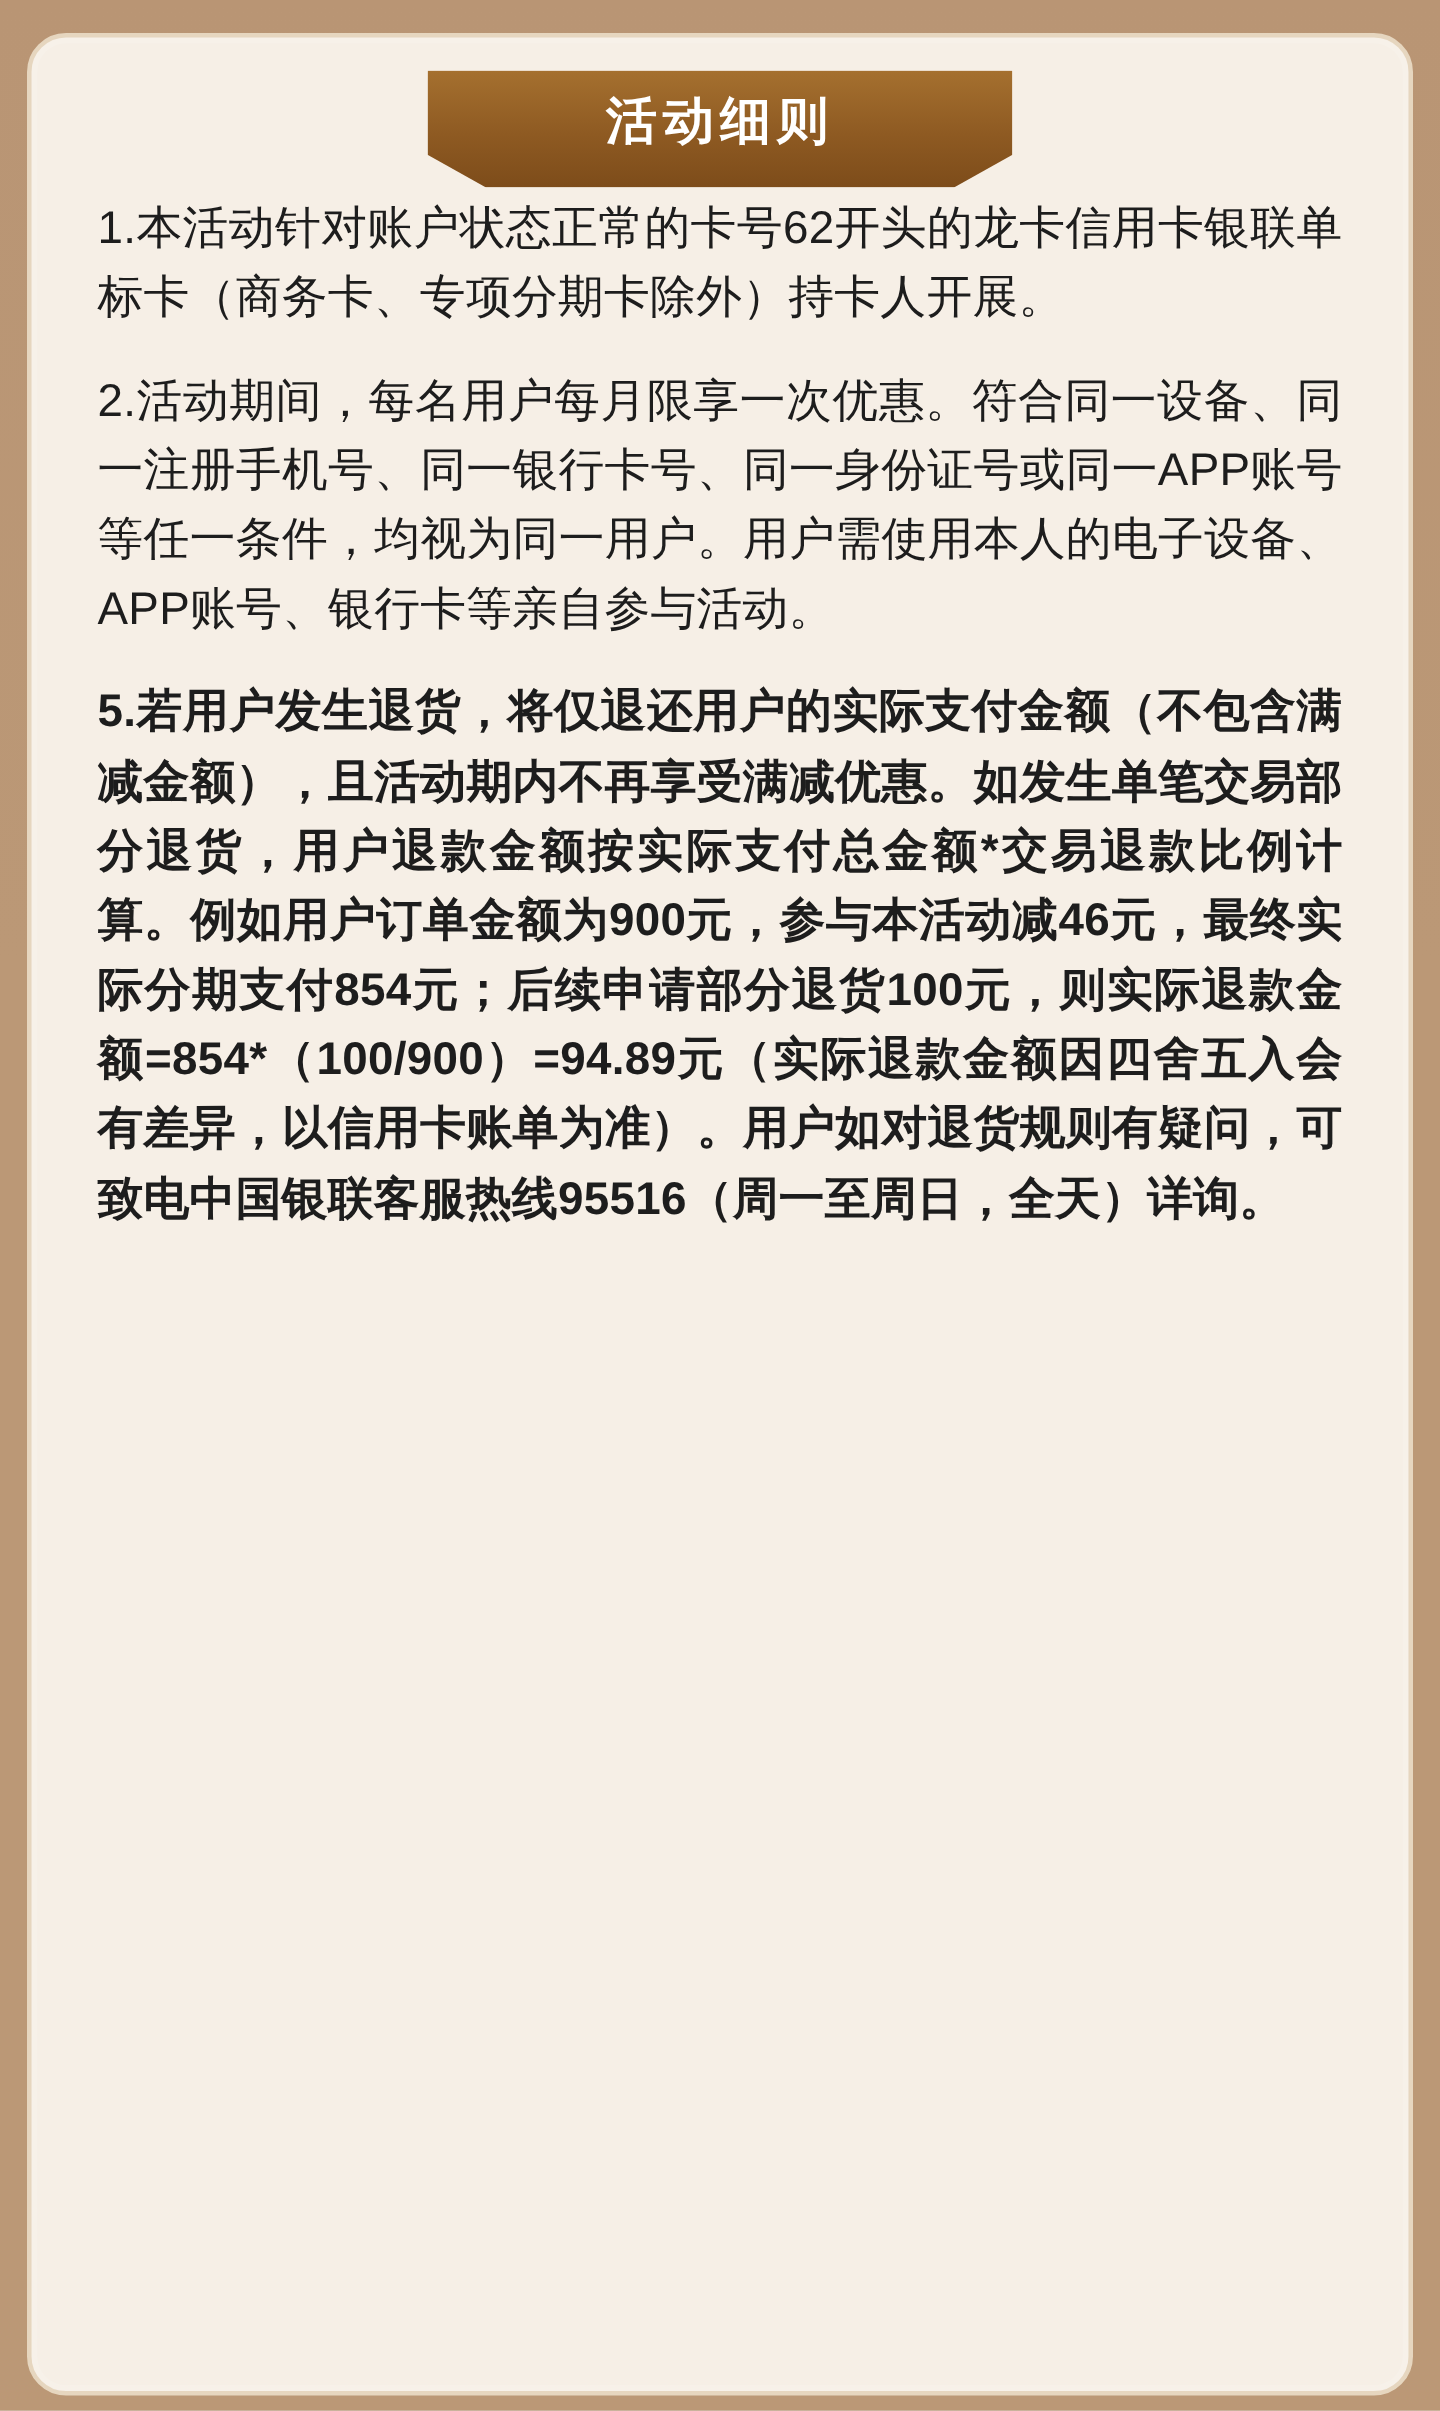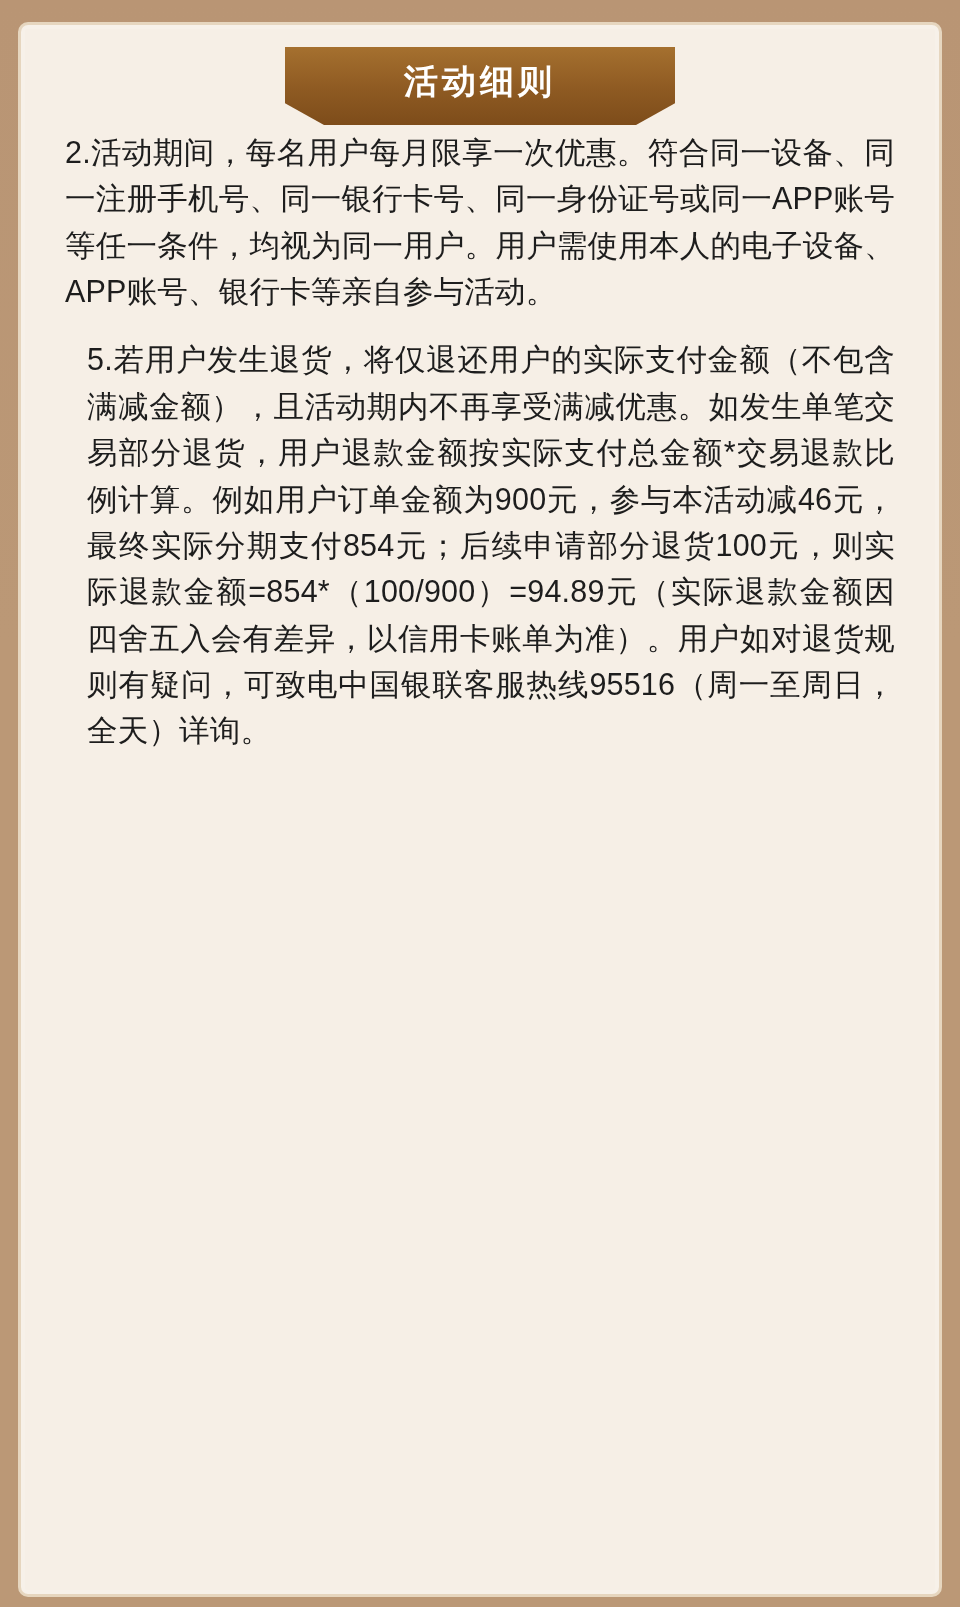--- a/index.html
+++ b/index.html
@@ -17,21 +17,21 @@
     width: 960px;
     min-height: 1607px;
     box-sizing: border-box;
     background: linear-gradient(180deg, #b99574 0%, #bb9876 40%, #bb9876 100%);
     padding: 22px 18px 0 18px;
   }
   .card {
     position: relative;
     background: #f6efe6;
     border: 3px solid #e6d6bf;
-    border-radius: 10px;
+    border-radius: 26px;
     box-sizing: border-box;
     min-height: 1575px;
     padding: 104px 44px 40px 44px;
     box-shadow: 0 0 0 4px rgba(255,255,255,0.12) inset;
   }
   .ribbon {
     position: absolute;
     top: 22px;
     left: 50%;
     transform: translateX(-50%);
@@ -59,33 +59,33 @@
   }
   .term {
     font-size: 30.5px;
     line-height: 1.52;
     color: #1d1d1d;
     margin: 0 0 22px 0;
     text-align: justify;
     letter-spacing: 0.2px;
   }
   .term.bold {
-    font-weight: normal;
-    margin-left: 22px;
+    font-weight: bold;
   }
 </style>
 </head>
 <body>
 
 <div class="page">
   <div class="card">
 
     <div class="ribbon">
       <div class="ribbon-title">活动细则</div>
     </div>
 
     <ul class="terms">
+      <li class="term">1.本活动针对账户状态正常的卡号62开头的龙卡信用卡银联单标卡（商务卡、专项分期卡除外）持卡人开展。</li>
       <li class="term">2.活动期间，每名用户每月限享一次优惠。符合同一设备、同一注册手机号、同一银行卡号、同一身份证号或同一APP账号等任一条件，均视为同一用户。用户需使用本人的电子设备、APP账号、银行卡等亲自参与活动。</li>
       <li class="term bold">5.若用户发生退货，将仅退还用户的实际支付金额（不包含满减金额），且活动期内不再享受满减优惠。如发生单笔交易部分退货，用户退款金额按实际支付总金额*交易退款比例计算。例如用户订单金额为900元，参与本活动减46元，最终实际分期支付854元；后续申请部分退货100元，则实际退款金额=854*（100/900）=94.89元（实际退款金额因四舍五入会有差异，以信用卡账单为准）。用户如对退货规则有疑问，可致电中国银联客服热线95516（周一至周日，全天）详询。</li>
     </ul>
 
   </div>
 </div>
 
 </body></html>

